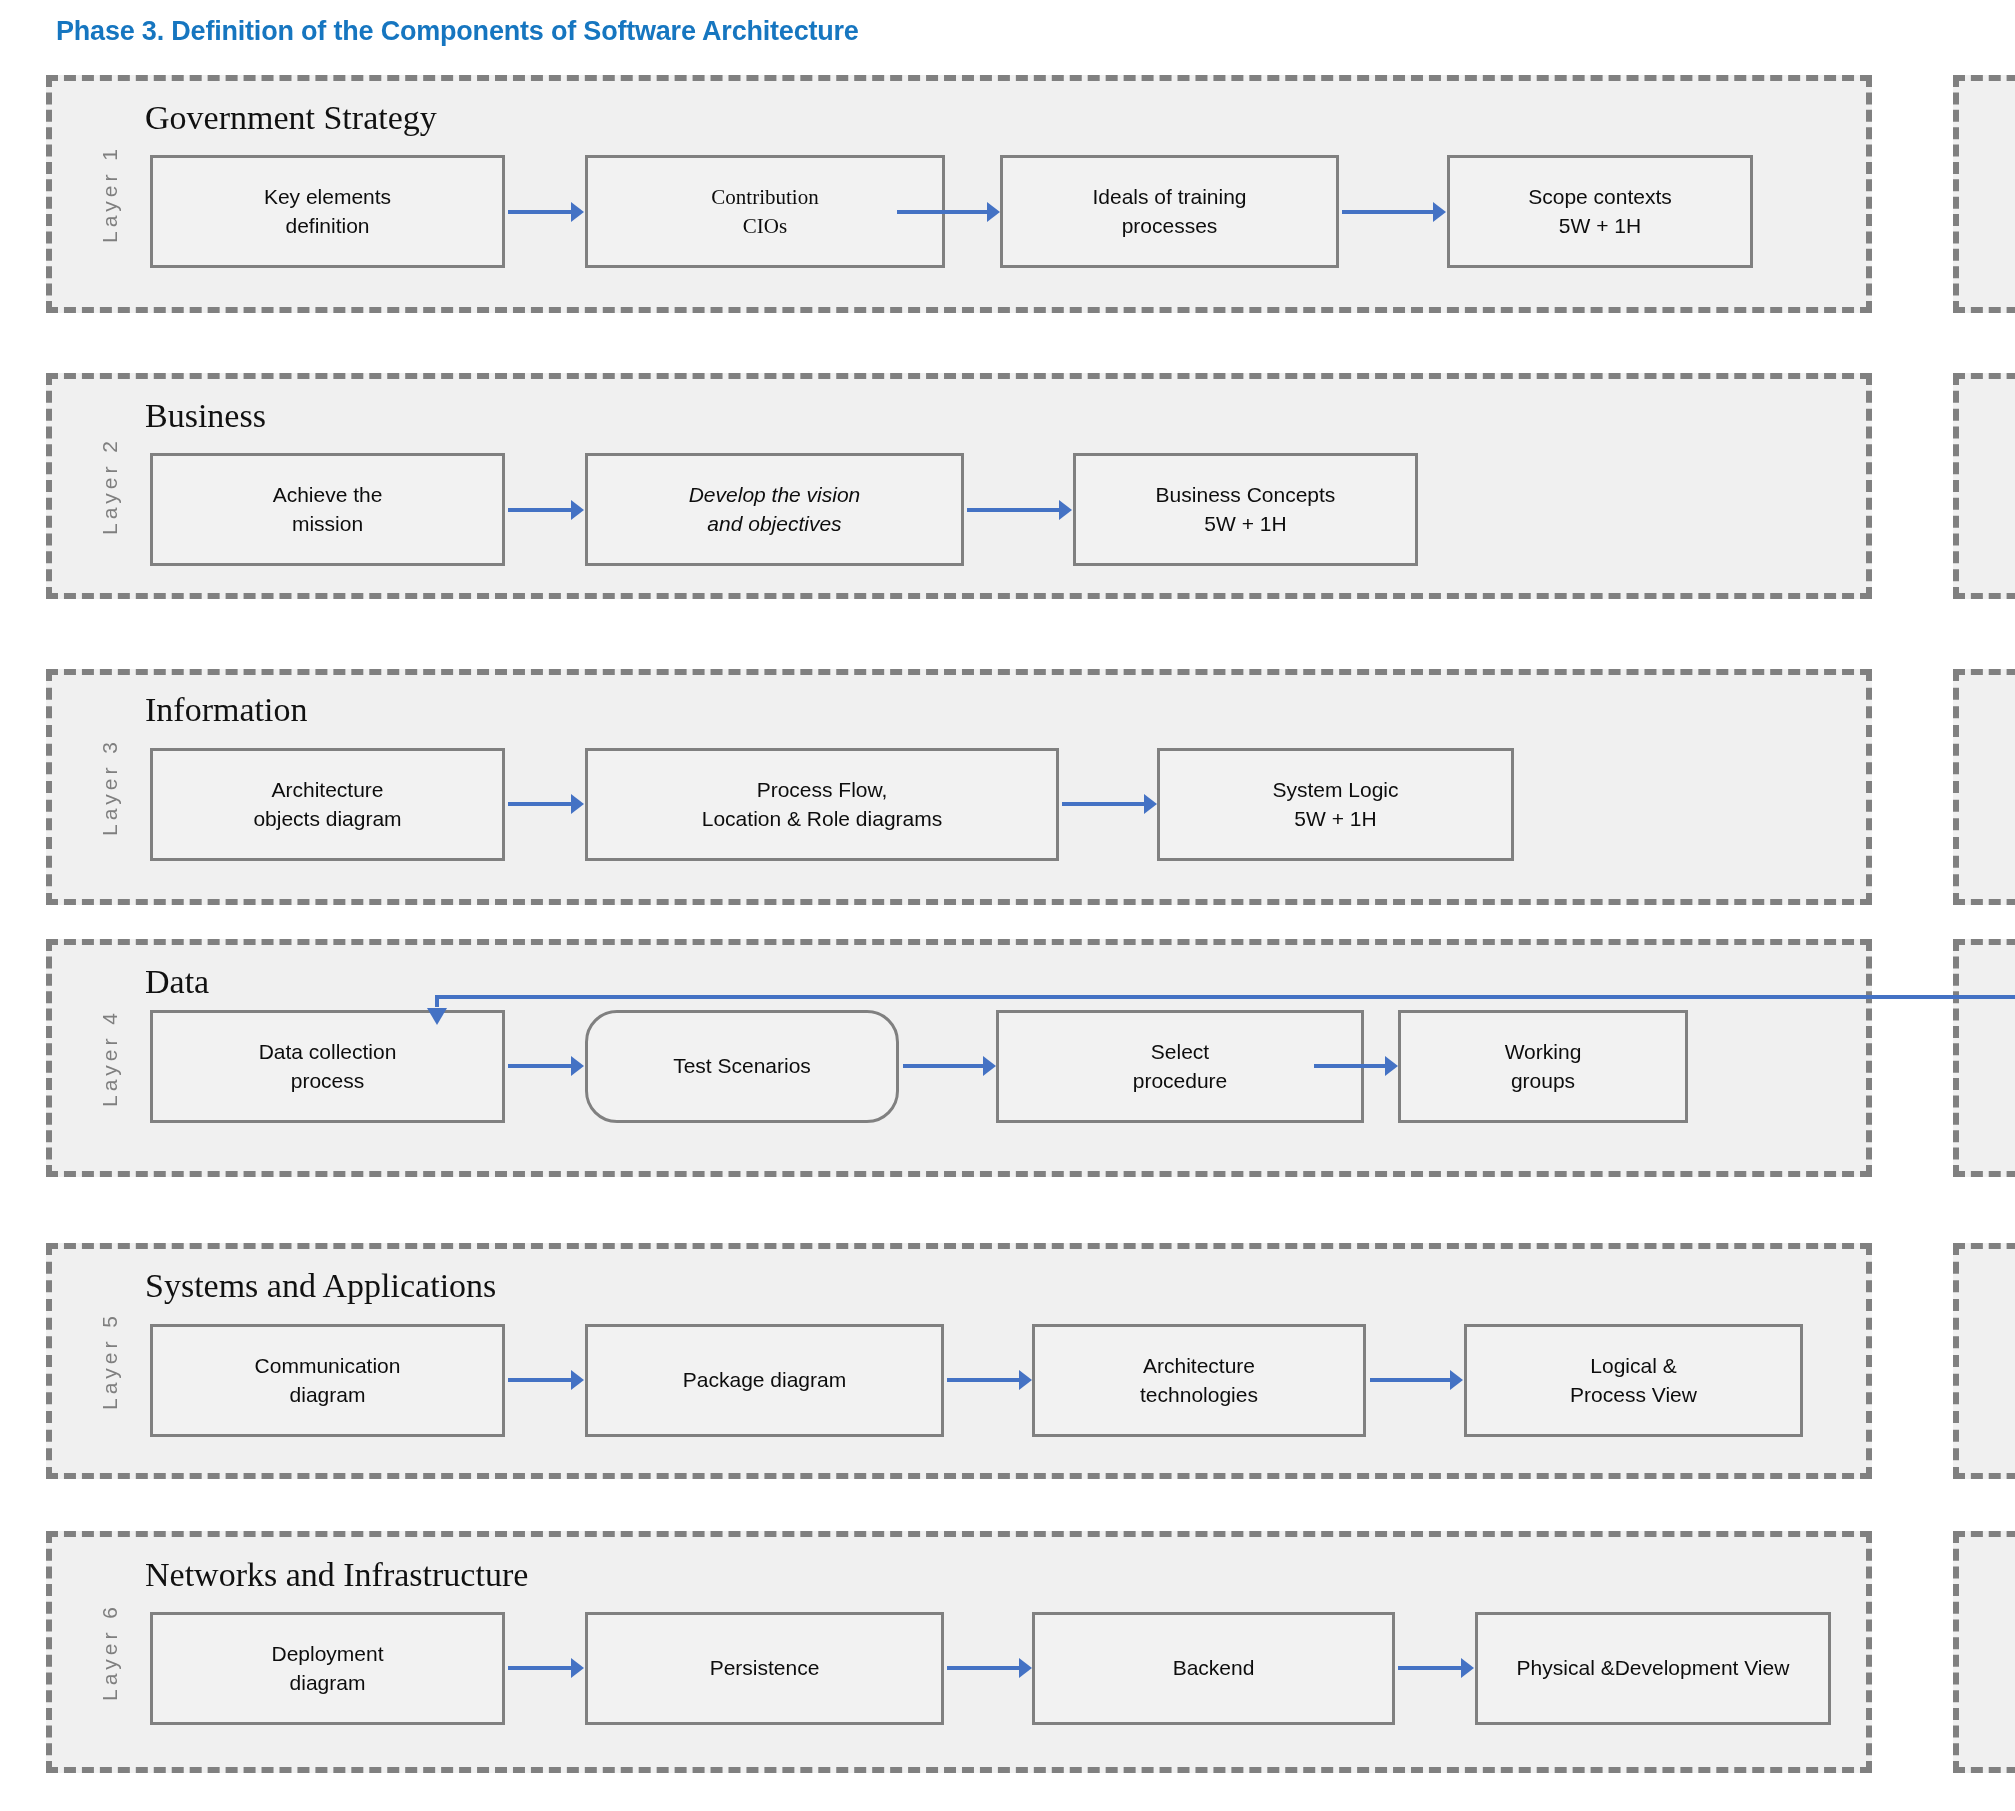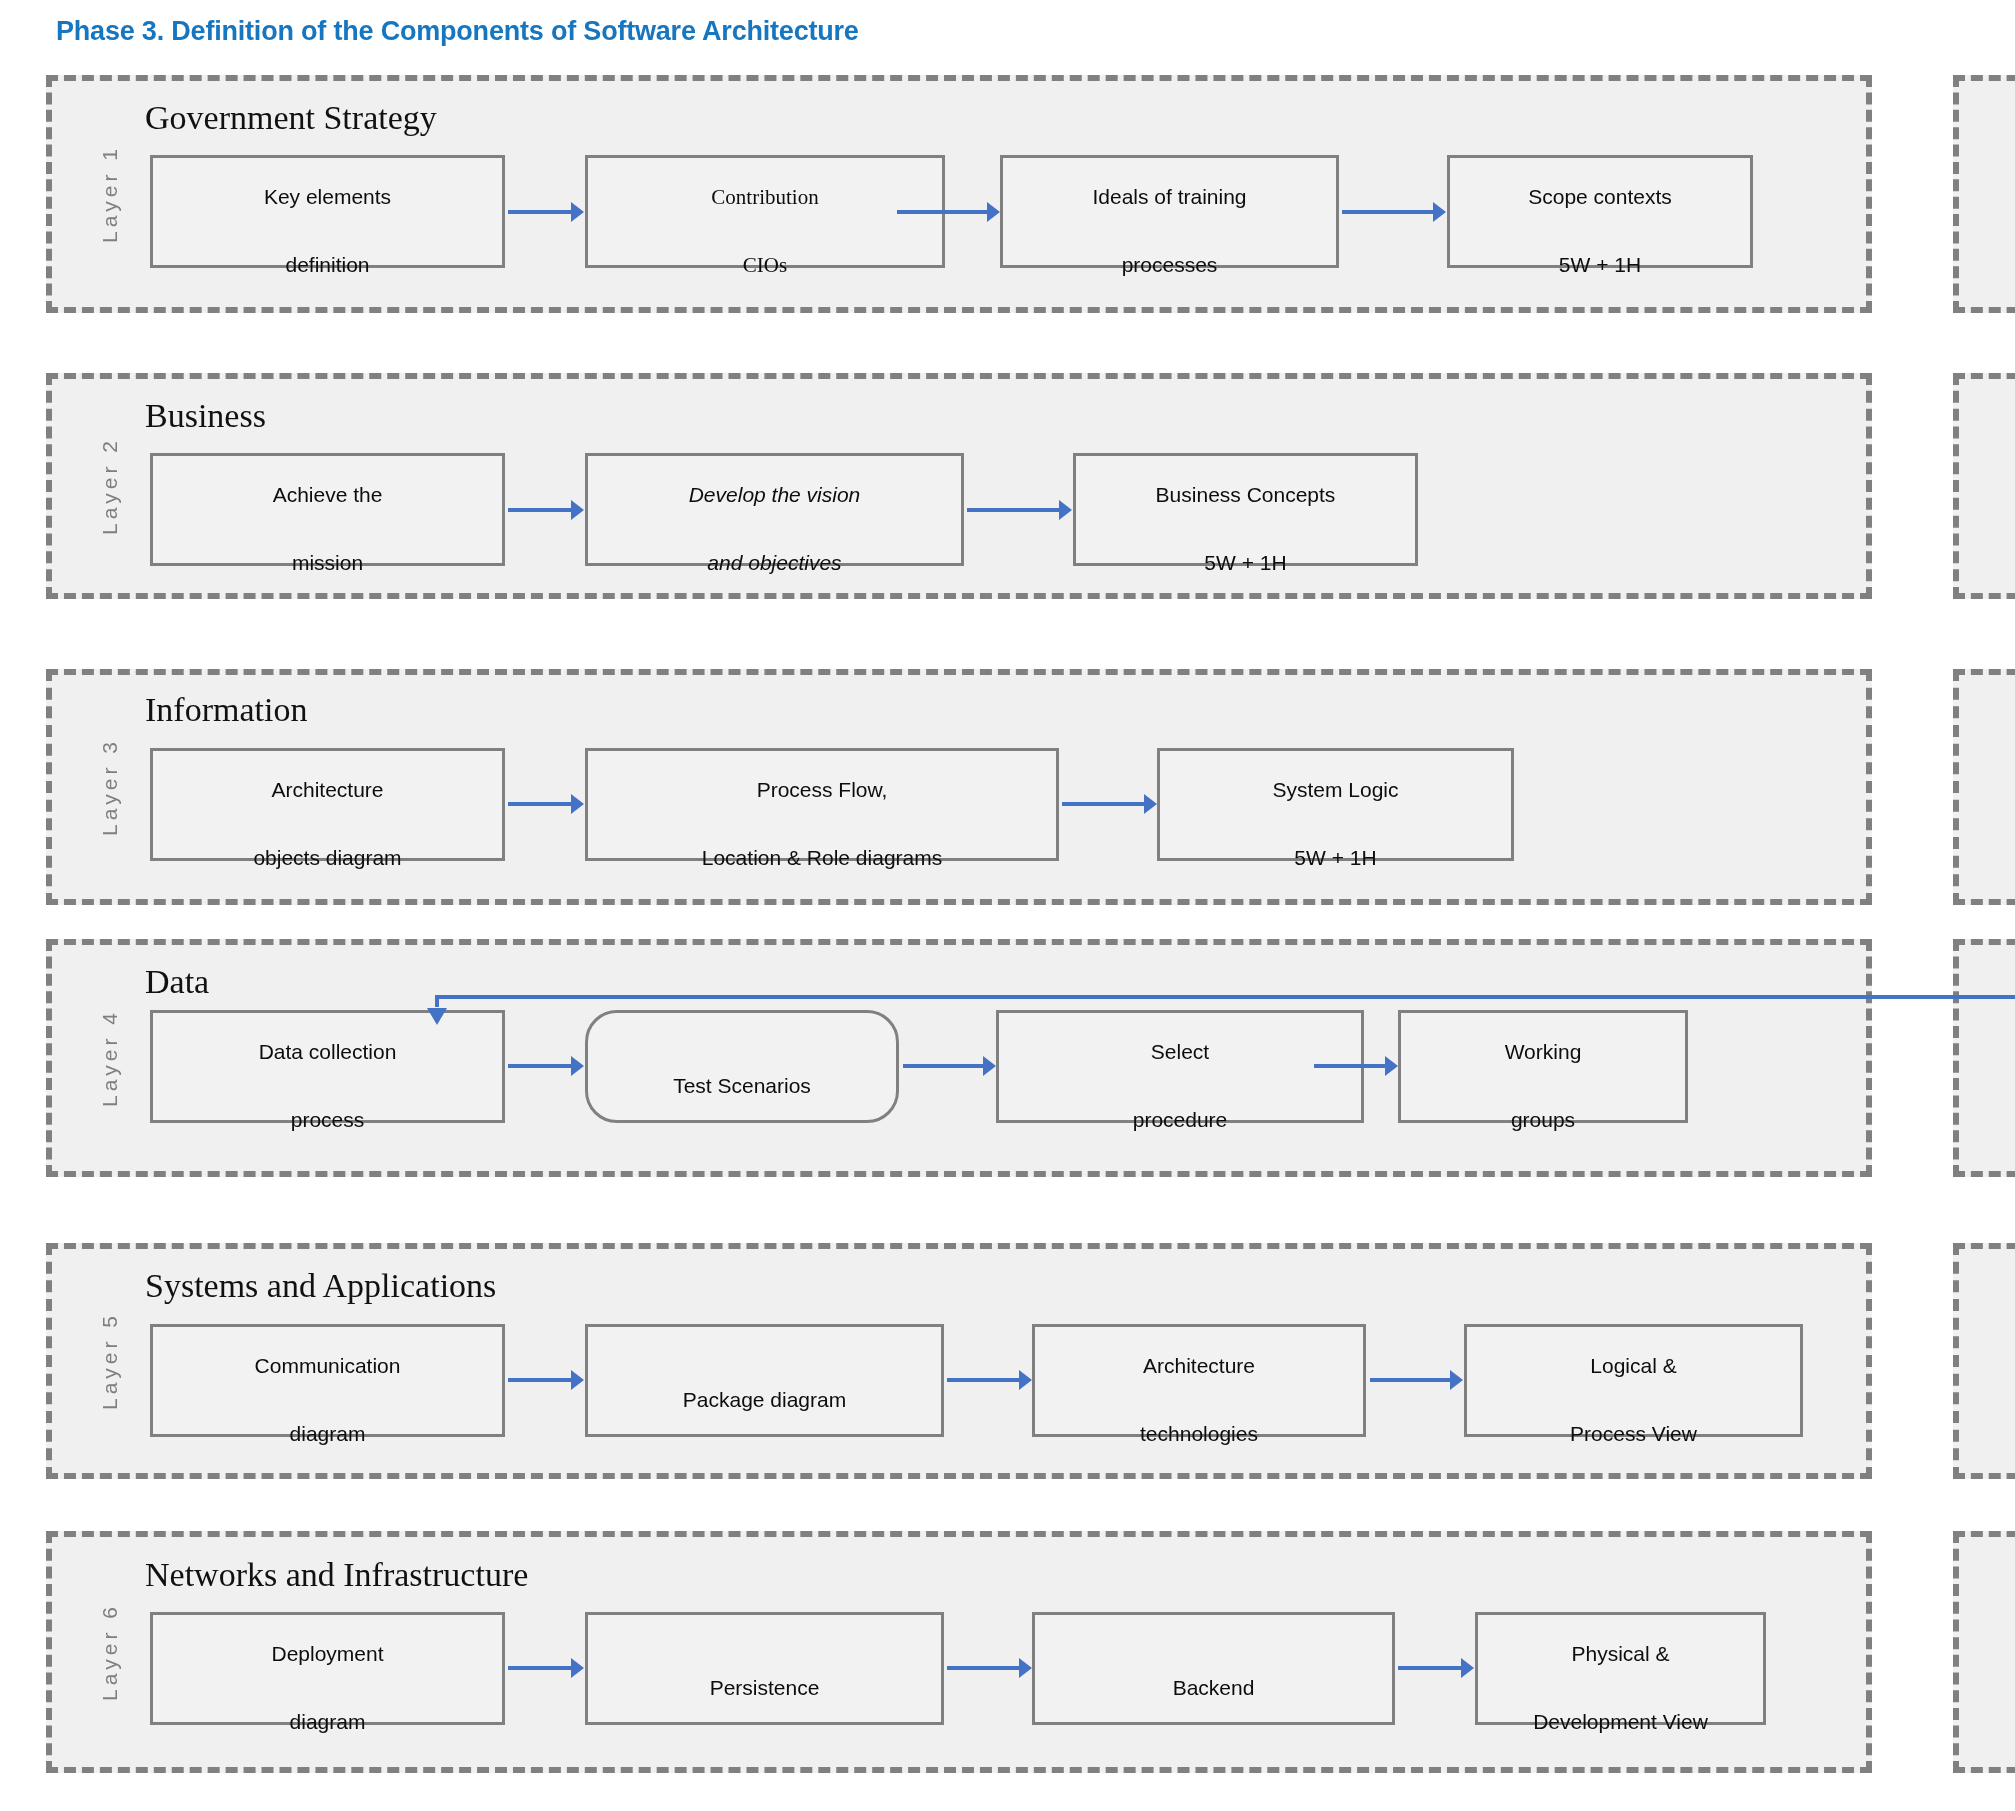--- a/index.html
+++ b/index.html
@@ -40,21 +40,21 @@
   .pbox{
     position:absolute;
     background:#F2F2F2;
     border:3.6px solid #808080;
     box-sizing:border-box;
     display:flex;align-items:center;justify-content:center;
     text-align:center;
     font-size:21px;color:#0d0d0d;line-height:1.35;
     padding:2.4px 4.8px;
   }
-  .pbox span{display:block;margin-top:39px;}
+  .pbox span{display:block;}
 
   
   .arrow{position:absolute;height:4px;background:#4472C4;}
   .arrow:after{
     content:"";position:absolute;right:-12px;top:-8px;
     width:0;height:0;
     border-top:10px solid transparent;
     border-bottom:10px solid transparent;
     border-left:13.3px solid #4472C4;
   }
@@ -200,21 +200,21 @@
     </div>
     <div class="arrow" style="left: 508px; top: 1666px; width: 64px;"></div>
     <div class="pbox" style="left: 585px; top: 1612px; width: 359px; height: 113px; flex-direction: column;">
       <span>Persistence</span>
     </div>
     <div class="arrow" style="left: 947px; top: 1666px; width: 73px;"></div>
     <div class="pbox" style="left: 1032px; top: 1612px; width: 363px; height: 113px; flex-direction: column;">
       <span>Backend</span>
     </div>
     <div class="arrow" style="left: 1398px; top: 1666px; width: 64px;"></div>
-    <div class="pbox" style="left: 1475px; top: 1612px; width: 291px; height: 113px; flex-direction: column;">
+    <div class="pbox" style="left: 1475px; top: 1612px; width: 356px; height: 113px; flex-direction: row;">
       <span>Physical &amp;</span>
       <span>Development View</span>
     </div>
     <div class="side-panel" style="left: 1953px; top: 1531px; width: 798px; height: 242px;"></div>
     <div class="conn" style="left: 435px; top: 995px; width: 1690px; height: 3.6px;"></div>
     <div class="conn" style="left: 435px; top: 995px; width: 3.6px; height: 12px;"></div>
     <div class="conn-head" style="left: 427px; top: 1008px;"></div>
   </div>
 
 

